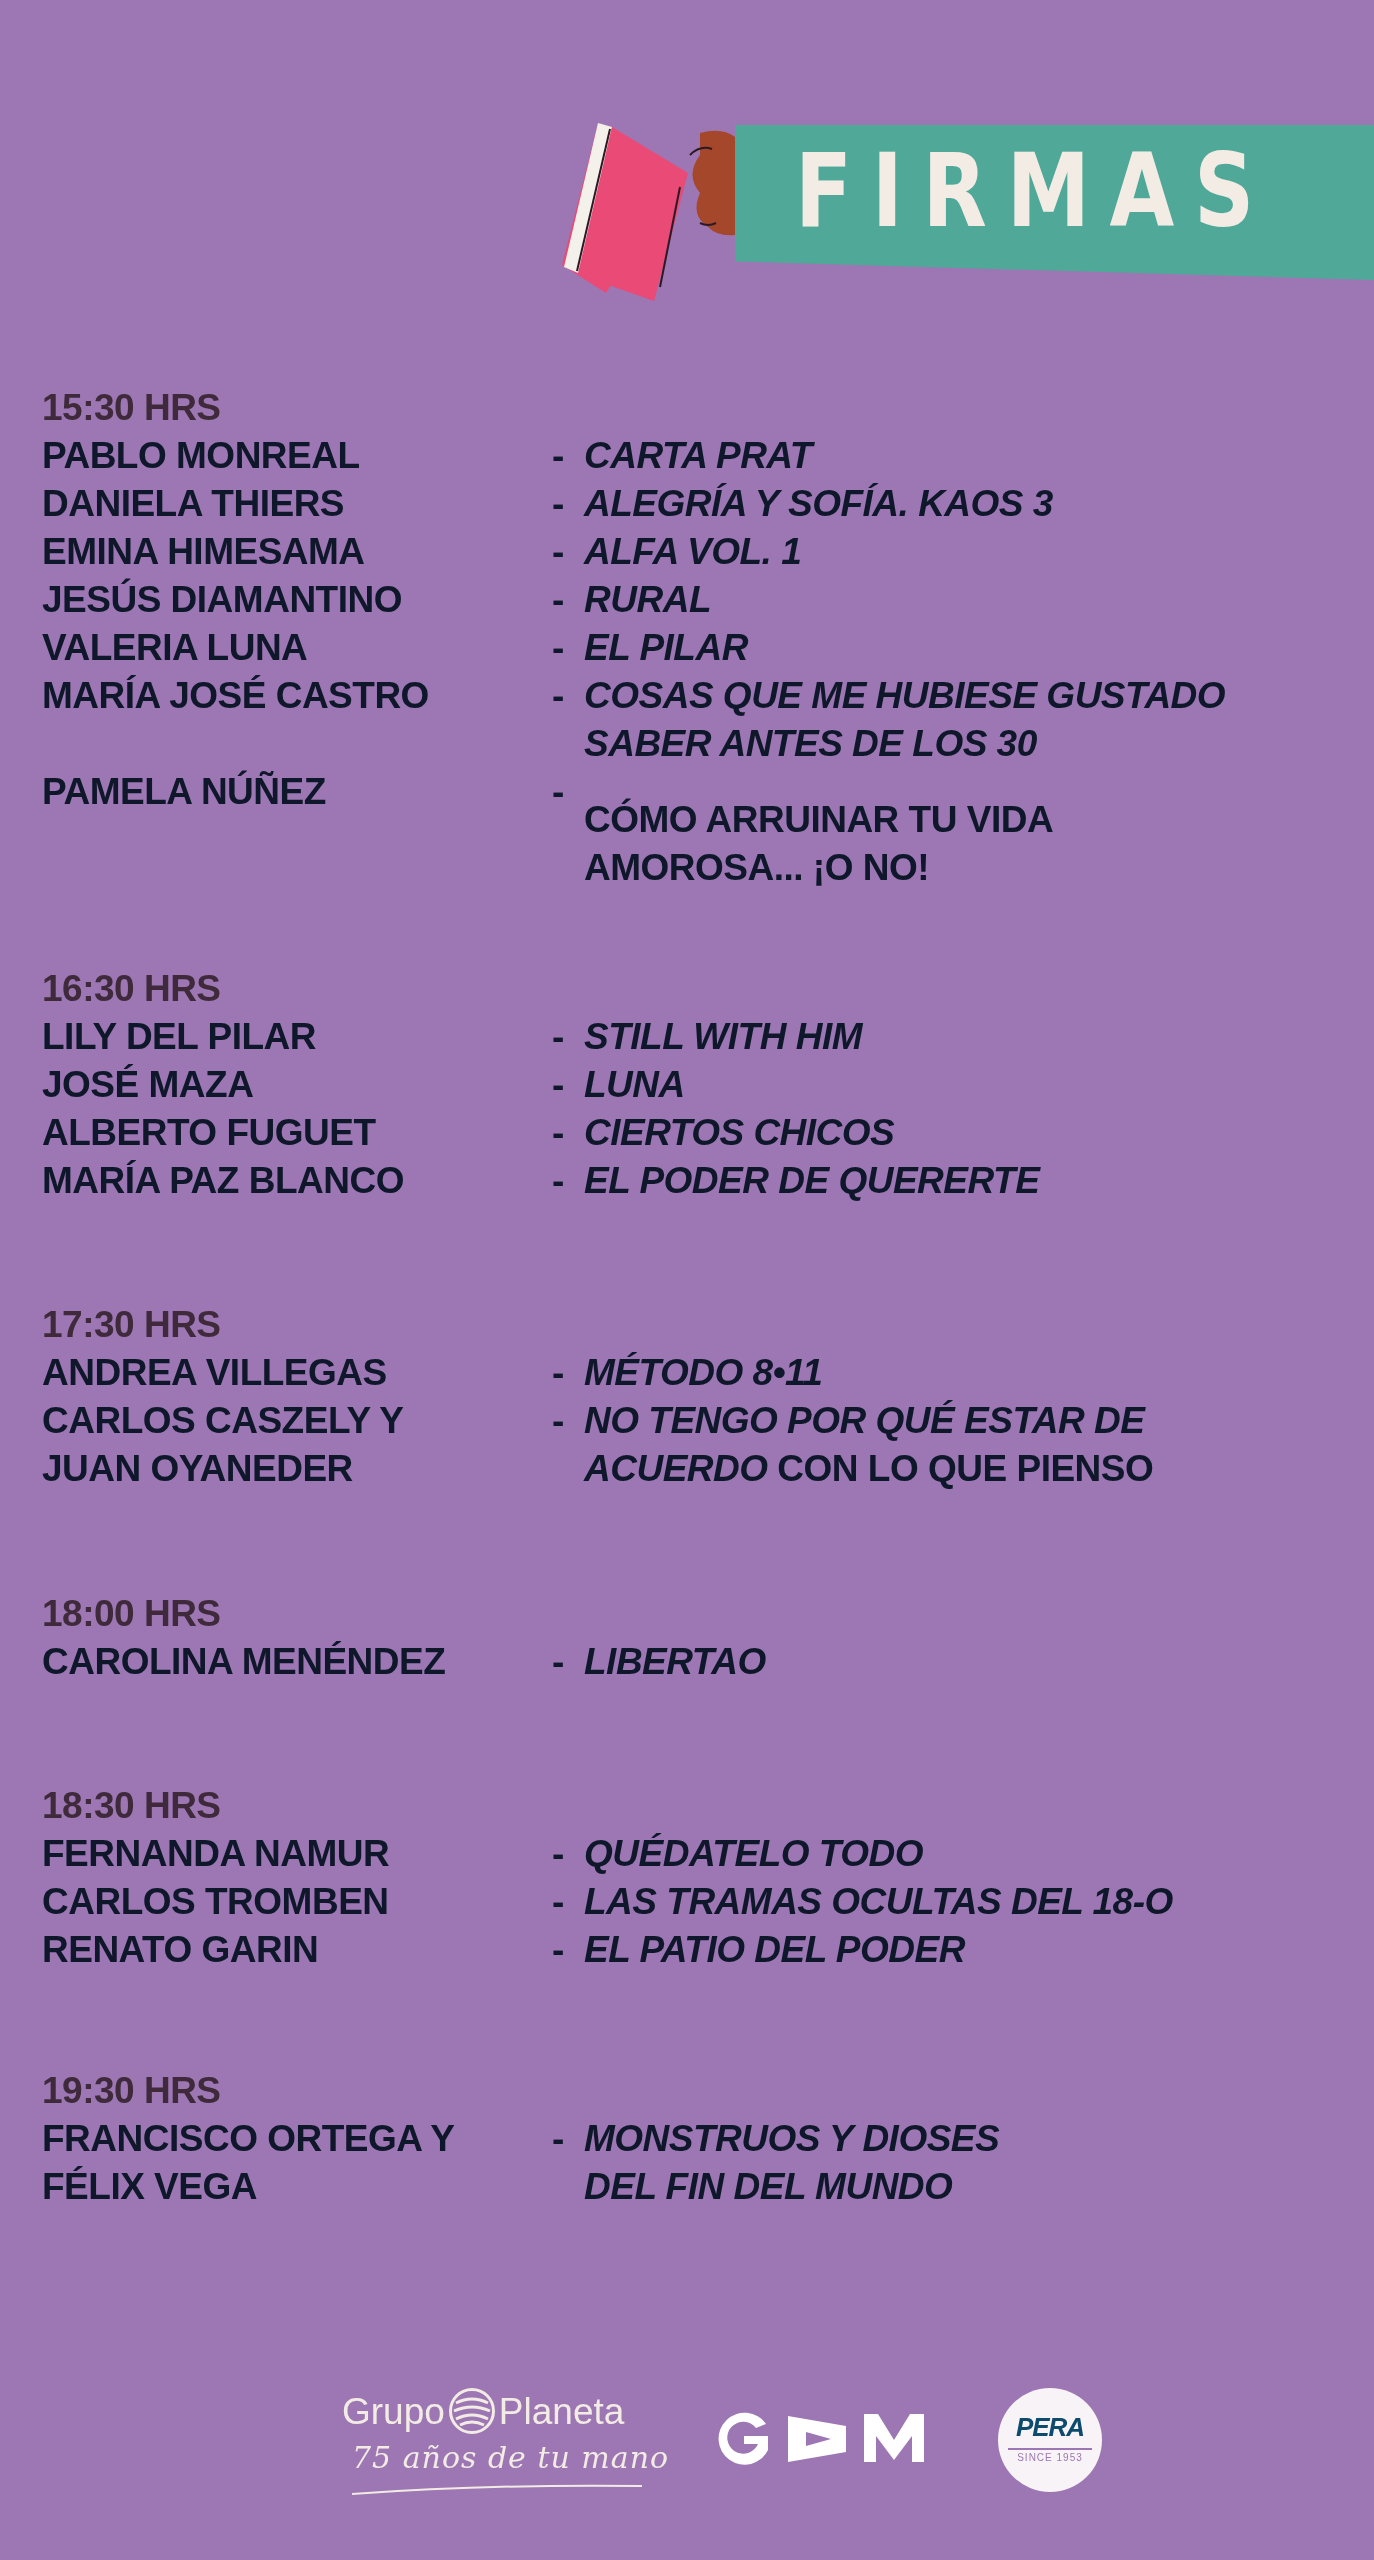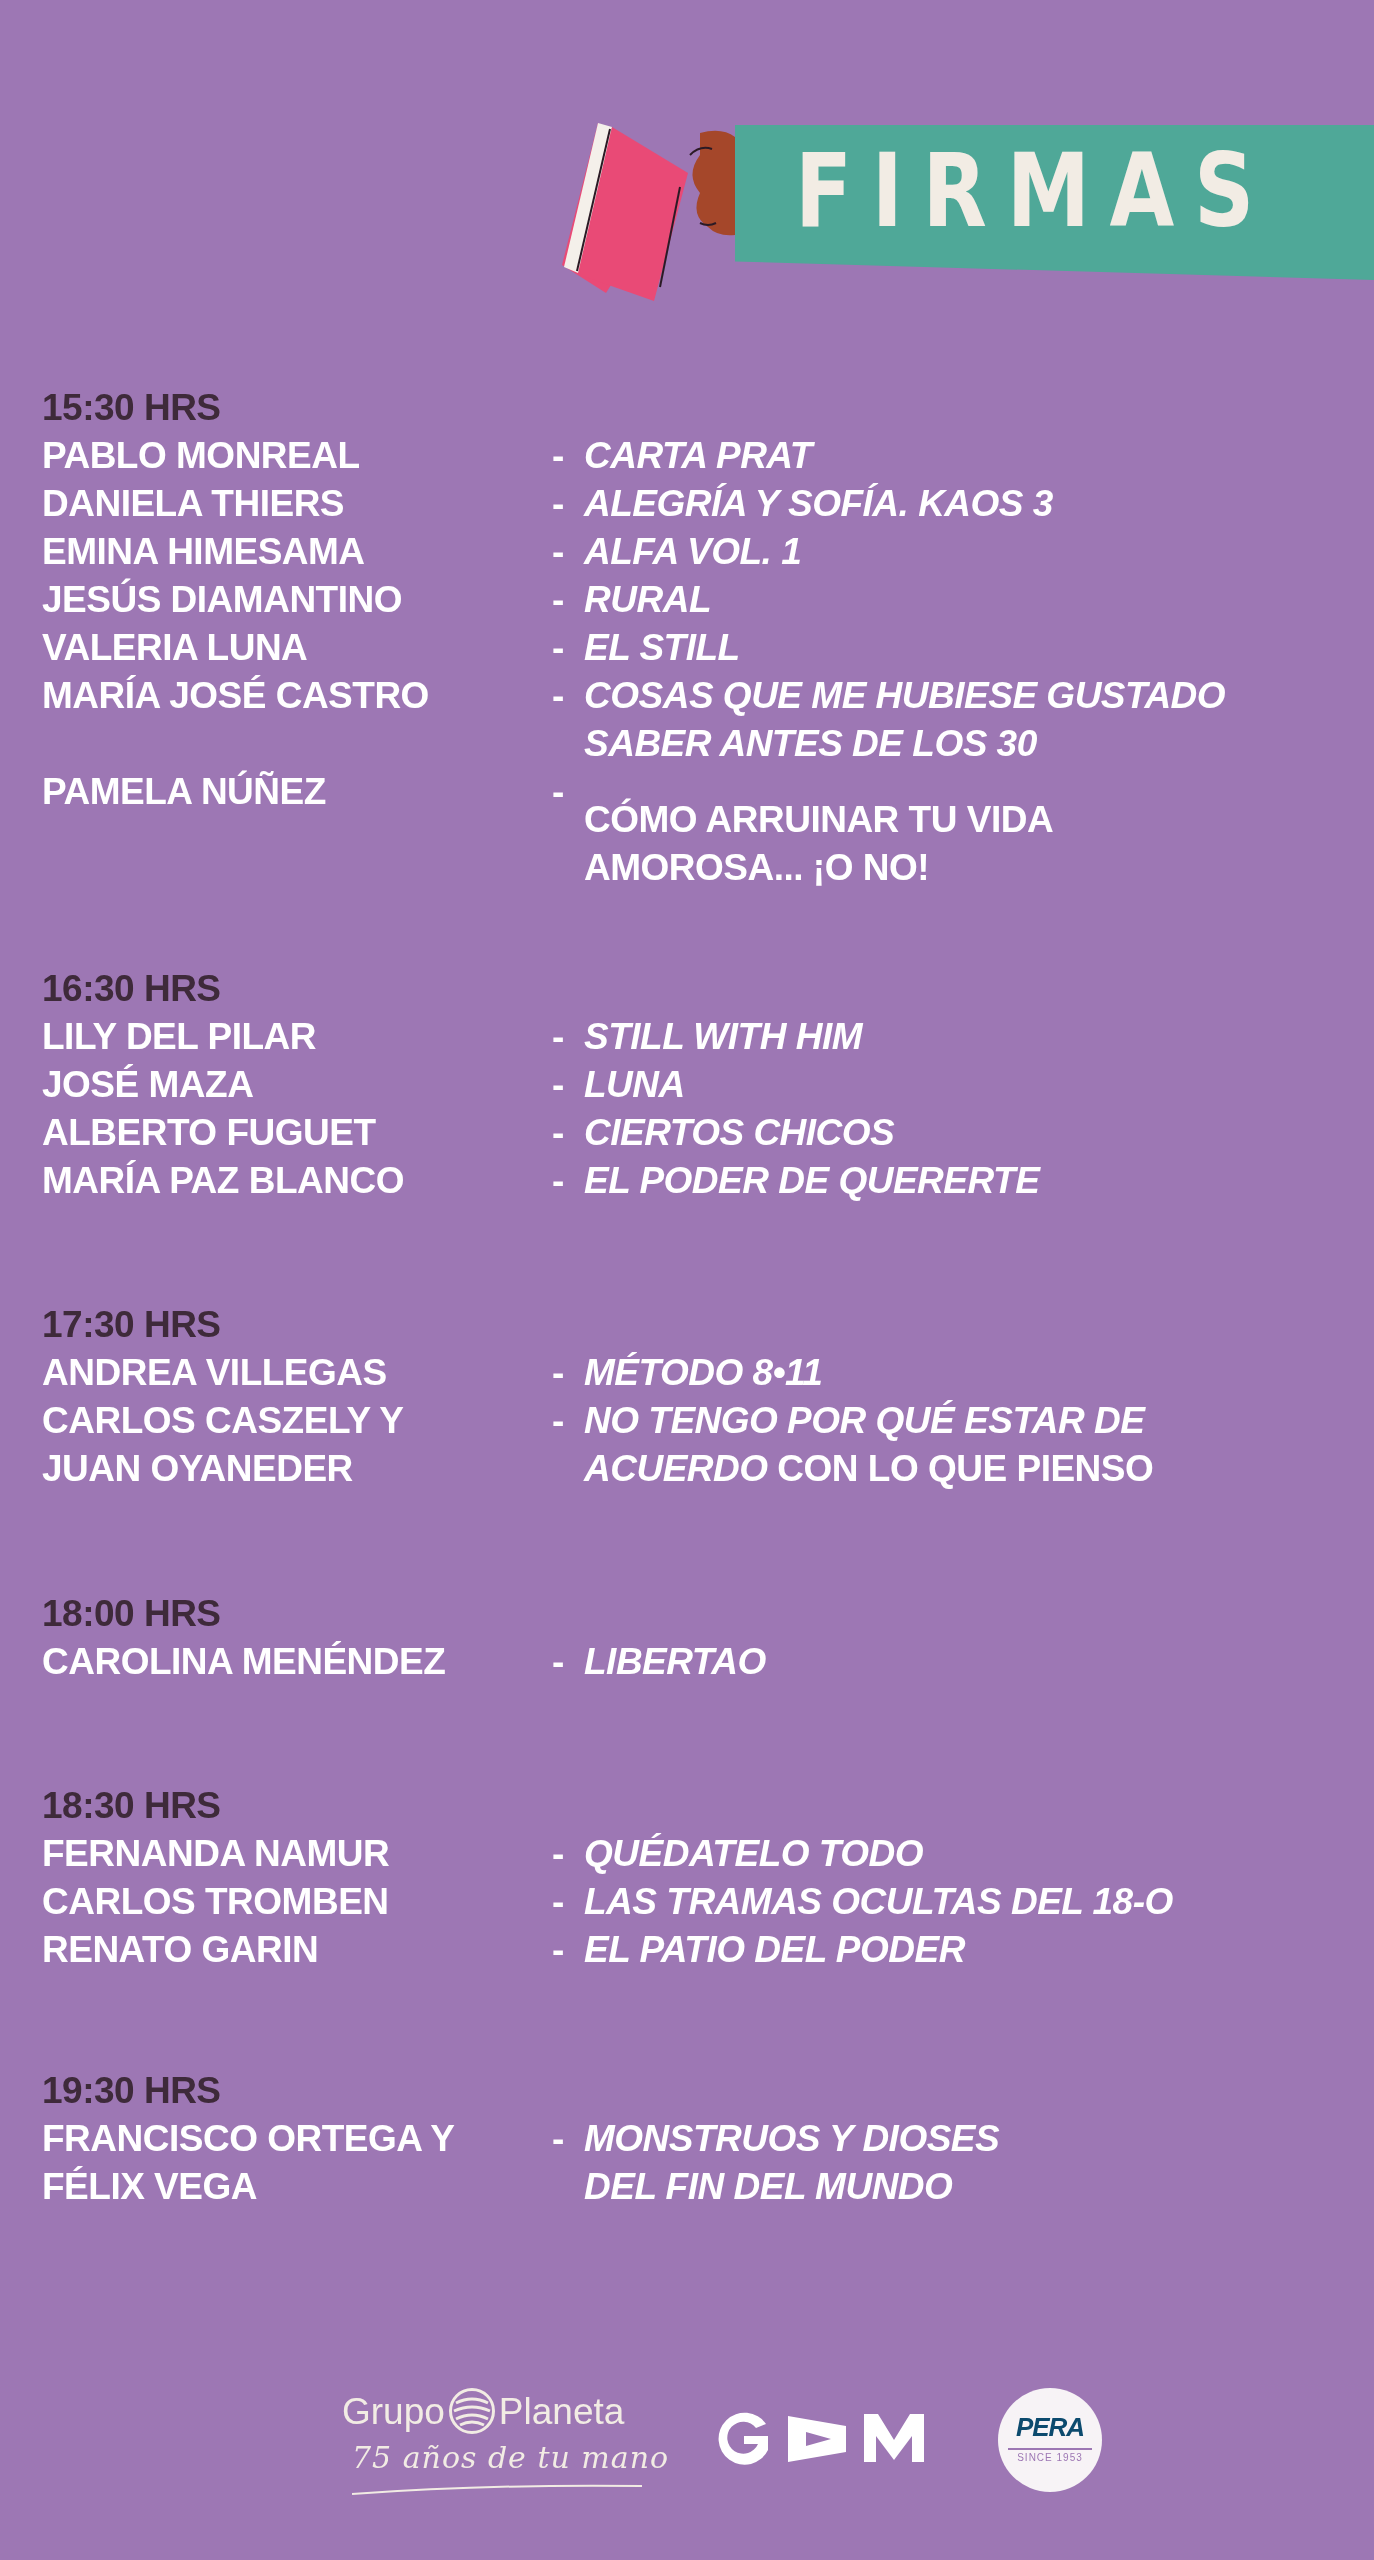--- a/index.html
+++ b/index.html
@@ -19,21 +19,21 @@
     font-size: 102px; letter-spacing: 24px; color: #F2ECE4; line-height: 1;
     transform: scaleX(0.82); transform-origin: left center;
   }
   .book-art { position: absolute; left: 550px; top: 115px; width: 200px; height: 190px; }
 
   .block { position: absolute; left: 42px; width: 1300px; }
   .time {
     font-weight: bold; font-size: 37px; color: #3E2A3A; height: 48px; line-height: 48px;
     letter-spacing: -0.5px;
   }
-  .row { display: flex; height: 48px; line-height: 48px; color: #ffffff; font-weight: bold; font-size: 37px; letter-spacing: -0.5px; }
+  .row { display: flex; height: 48px; line-height: 48px; color: #0f172a; font-weight: bold; font-size: 37px; letter-spacing: -0.5px; }
   .row .author { width: 490px; white-space: nowrap; }
   .row .dash-col { width: 52px; text-align: center; }
   .row .title { flex: 1; white-space: nowrap; font-style: italic; }
   .row .title .up { font-style: normal; text-align: center; }
   .title.upright { font-style: normal; margin-top: 28px; }
 
   .footer { position: absolute; top: 2370px; left: 16px; width: 1105px; height: 150px; }
   .planeta { position: absolute; left: 326px; top: 14px; width: 300px; height: 110px; color: #F2ECE4; }
   .planeta-name { position: absolute; left: 0; top: 6px; font-size: 37px; line-height: 44px; white-space: nowrap; }
   .planeta-name .globe {
@@ -93,21 +93,21 @@
     <span class="title">ALFA VOL. 1</span>
   </div>
   <div class="row">
     <span class="author">JESÚS DIAMANTINO</span>
     <span class="dash-col">-</span>
     <span class="title">RURAL</span>
   </div>
   <div class="row">
     <span class="author">VALERIA LUNA</span>
     <span class="dash-col">-</span>
-    <span class="title">EL STILL</span>
+    <span class="title">EL PILAR</span>
   </div>
   <div class="row">
     <span class="author">MARÍA JOSÉ CASTRO</span>
     <span class="dash-col">-</span>
     <span class="title">COSAS QUE ME HUBIESE GUSTADO</span>
   </div>
   <div class="row">
     <span class="author"></span>
     <span class="dash-col"></span>
     <span class="title">SABER ANTES DE LOS 30</span>

